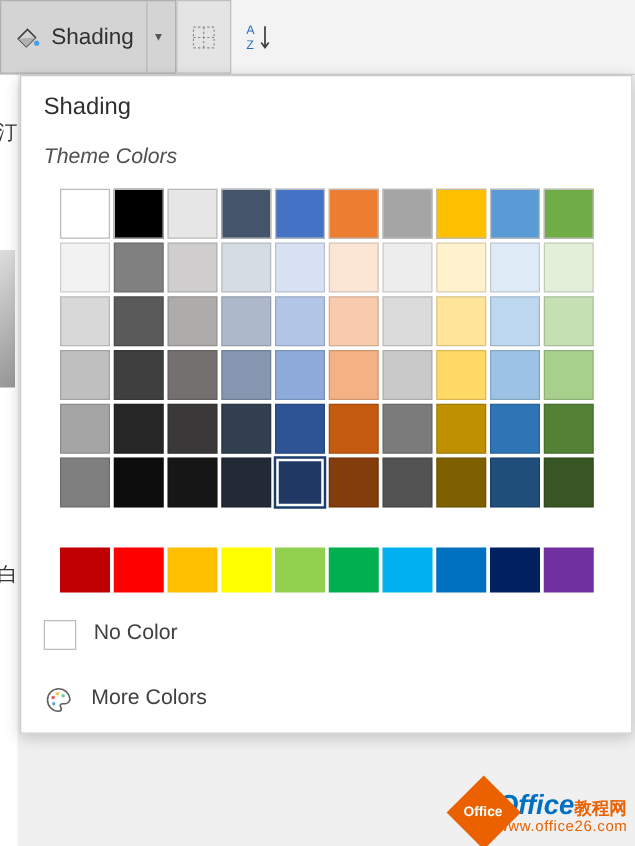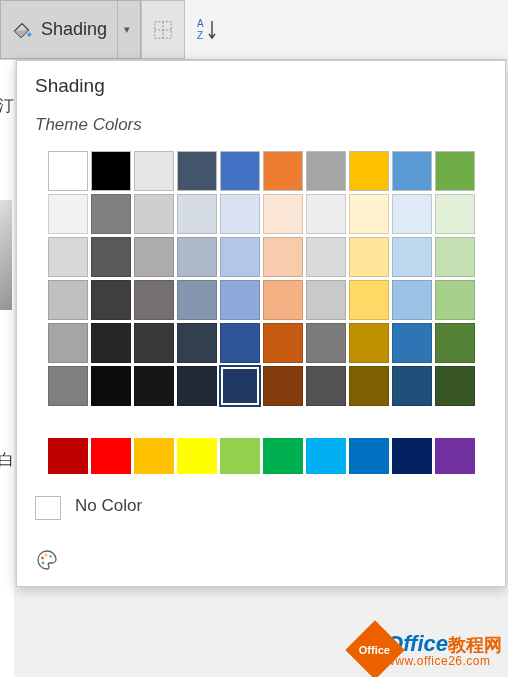--- a/index.html
+++ b/index.html
@@ -142,21 +142,21 @@
     .wm-badge {
       width: 42px; height: 42px;
       background: #eb6100;
       transform: rotate(45deg);
       display:flex;align-items:center;justify-content:center;
       margin-right: -10px;
     }
     .wm-badge-inner { transform: rotate(-45deg); color:#fff; font-weight:bold; font-size:11px; text-align:center; line-height:1;}
     .wm-text { line-height:1; }
     .wm-top { color:#0070c0; font-weight:bold; font-size:22px; font-style:italic; }
-    .wm-top .cn { color:#eb6100; font-style:normal; font-size:18px;font-family:Liberation Serif, serif;}
+    .wm-top .cn { color:#eb6100; font-style:normal; font-size:14px;font-family:Liberation Serif, serif;}
     .wm-bottom { color:#eb6100; font-size:12px; letter-spacing:0.5px;}
     .left-strip {
       position:absolute;
       left:0; top:60px; width:14px; height:617px;
       background:#fff;
     }
     .left-strip::before{
       content:"";position:absolute;left:0;top:140px;width:12px;height:110px;
       background:linear-gradient(#ddd,#bbb,#999);
     }
@@ -284,20 +284,21 @@
   </div>
 
   <div class="option-row">
     <svg width="24" height="24" viewBox="0 0 24 24">
       <path d="M12 3a9 9 0 1 0 0 18c1.5 0 2-1 2-2s-.8-1.6-.8-2.4c0-1 .9-1.6 2-1.6h1.8A4 4 0 0 0 21 11 9 9 0 0 0 12 3Z" fill="none" stroke="#606060" stroke-width="1.3"></path>
       <circle cx="7.5" cy="10" r="1.4" fill="#e85c5c"></circle>
       <circle cx="11" cy="7" r="1.4" fill="#f2c94c"></circle>
       <circle cx="15.5" cy="8.5" r="1.4" fill="#6fcf97"></circle>
       <circle cx="8" cy="15" r="1.4" fill="#56a8e0"></circle>
     </svg>
+    <span>More Colors</span>
   </div>
 </div>
 
 <div class="watermark">
   <div class="wm-badge">
       <div class="wm-badge-inner">Office</div>
     </div>
   <div class="wm-text">
     <div class="wm-top"><span>Office</span><span class="cn">教程网</span></div>
     <div class="wm-bottom">www.office26.com</div>

